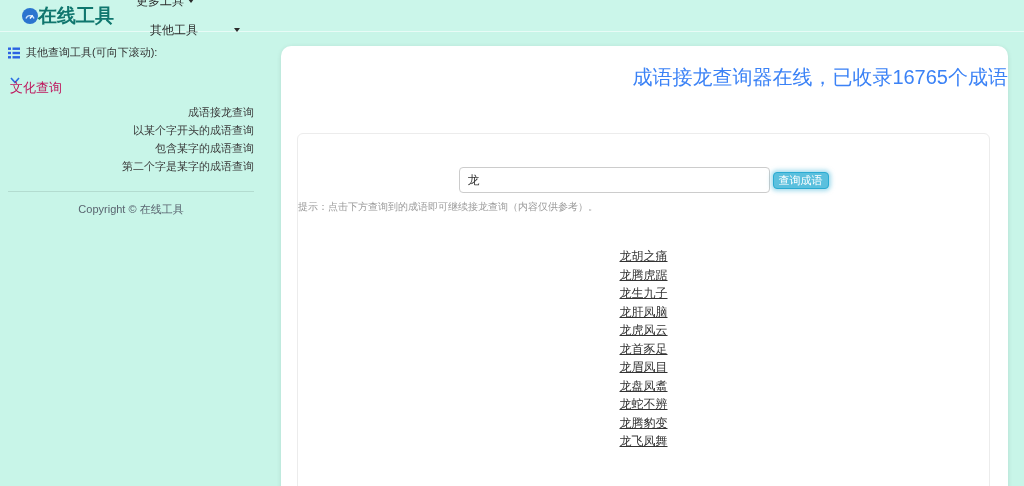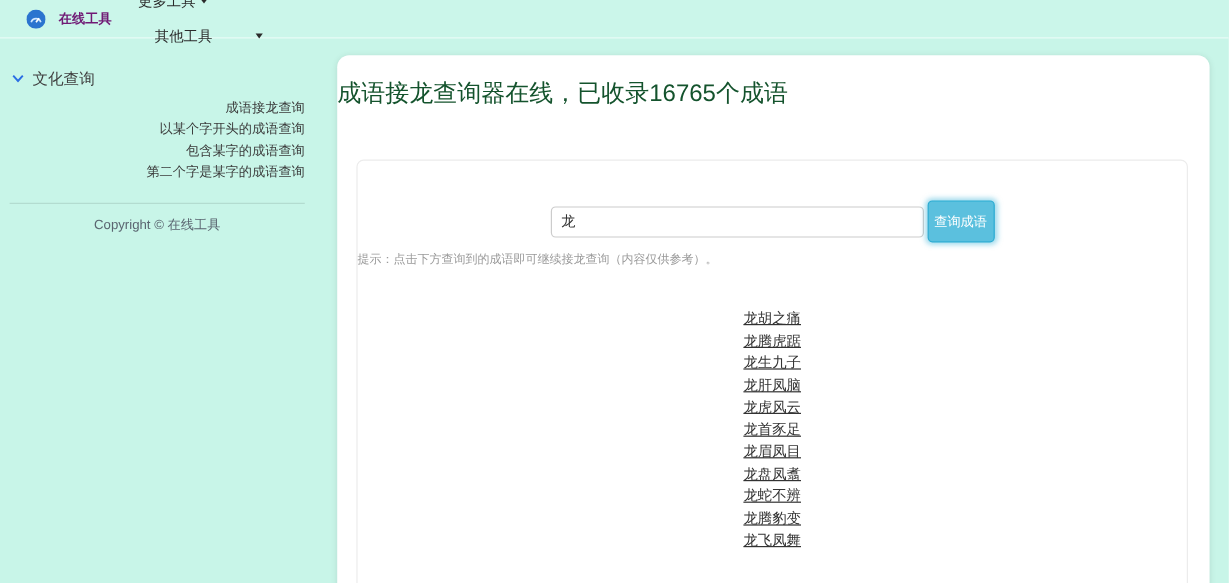--- a/index.html
+++ b/index.html
@@ -13,22 +13,22 @@
   
   .navbar {
     position: absolute; top: 0; left: 0; right: 0; height: 32px;
     background: #cbf6ea;
     border-bottom: 1px solid rgba(255,255,255,0.55);
     display: flex; align-items: center;
     padding-left: 22px;
   }
   .logo { width: 16px; height: 16px; display: inline-block; cursor: pointer; }
   .brand {
-    margin-left: 11px; color: #701a75; font-weight: bold;
-    font-size: 11px; text-decoration: none; cursor: pointer;
+    color: #0f766e; font-weight: bold;
+    font-size: 19px; text-decoration: none; cursor: pointer;
   }
   .nav-menus { display: flex; margin-left: 12px; flex-direction: column; }
   .nav-menu {
     color: #2b2b2b; font-size: 12px; text-decoration: none;
     padding: 6px 10px; cursor: pointer; display: flex; align-items: center;
   }
   .nav-menu + .nav-menu { margin-left: 14px; gap: 32px; }
   .caret {
     display: inline-block; margin-left: 4px;
     width: 0; height: 0;
@@ -43,21 +43,21 @@
     padding: 5px 8px 0 8px;
   }
   .sb-heading {
     display: flex; align-items: center;
     font-size: 11px; color: #333;
   }
   .sb-heading .sb-icon { margin-right: 6px; display: inline-block; width: 12px; height: 12px; }
   .sb-section {
     display: flex; align-items: flex-start;
     margin: 12px 0 0 2px;
-    color: #404040; font-size: 13px; cursor: pointer; text-decoration: none;
+    color: #be185d; font-size: 13px; cursor: pointer; text-decoration: none; flex-direction: column;
   }
   .sb-section .chev { margin-right: 7px; display: inline-block; width: 10px; height: 7px; }
   .sb-items { list-style: none; margin-top: 6px; }
   .sb-items li { line-height: 15px; padding: 0; }
   .sb-items a {
     display: block; padding: 1.5px 0 1.5px 8px;
     font-size: 11px; color: #3a3a3a; text-decoration: none; cursor: pointer; text-align: right;
   }
   .sb-divider {
     border: none; border-top: 1px solid rgba(0,0,0,0.10);
@@ -69,41 +69,41 @@
   }
 
   
   .panel {
     position: absolute; top: 46px; left: 281px; width: 727px; height: 520px;
     background: #ffffff; border-radius: 10px;
     box-shadow: 0 1px 5px rgba(0,0,0,0.10);
   }
   .page-title {
     padding-top: 18px;
-    text-align: left;
-    font-size: 20px; font-weight: 400; color: #14532d;
+    text-align: right;
+    font-size: 20px; font-weight: 400; color: #3b82f6;
   }
   .card {
     position: absolute; top: 87px; left: 16px; right: 18px; height: 600px;
     border: 1px solid #ececec; border-radius: 6px;
     background: #fff;
   }
   .search-row {
     margin-top: 33px;
     display: flex; justify-content: center; align-items: center;
   }
   .search-input {
     width: 311px; height: 26px;
     border: 1px solid #cccccc; border-radius: 4px;
     padding: 0 8px; font-size: 12px; color: #333;
     outline: none;
     font-family: "Liberation Sans", "DejaVu Sans", sans-serif;
   }
   .query-btn {
-    margin-left: 3px; height: 35px; padding: 0 5px;
+    margin-left: 3px; height: 17px; padding: 0 5px;
     background: #5bc0de; border: 1px solid #2aabd2; border-radius: 4px;
     color: #ffffff; font-size: 11px; cursor: pointer;
     box-shadow: 0 0 4px 2px rgba(91,192,222,0.55);
     font-family: "Liberation Sans", "DejaVu Sans", sans-serif;
   }
   .hint {
     margin-top: 7px; 
     font-size: 10px; color: #9a9a9a;
   }
   .results { margin-top: 33px; text-align: center; }
@@ -131,20 +131,35 @@
       <span class="caret"></span>
     </a>
     <a class="nav-menu">
       <span>其他工具</span>
       <span class="caret"></span>
     </a>
   </nav>
 </header>
 
 <aside class="sidebar">
+  <div class="sb-heading">
+    <span class="sb-icon">
+      <svg width="12" height="12" viewBox="0 0 12 12">
+        <g fill="#2b62e3">
+          <rect x="0" y="0.5" width="3" height="2.4"></rect>
+            <rect x="4.5" y="0.5" width="7.5" height="2.4"></rect>
+          <rect x="0" y="4.8" width="3" height="2.4"></rect>
+            <rect x="4.5" y="4.8" width="7.5" height="2.4"></rect>
+          <rect x="0" y="9.1" width="3" height="2.4"></rect>
+            <rect x="4.5" y="9.1" width="7.5" height="2.4"></rect>
+        </g>
+      </svg>
+    </span>
+    <span>其他查询工具(可向下滚动):</span>
+  </div>
   <a class="sb-section">
     <span class="chev">
       <svg width="10" height="7" viewBox="0 0 10 7">
         <polyline points="1,1 5,5.5 9,1" fill="none" stroke="#2b6ee4" stroke-width="1.6"></polyline>
       </svg>
     </span>
     <span>文化查询</span>
   </a>
   <ul class="sb-items">
 

